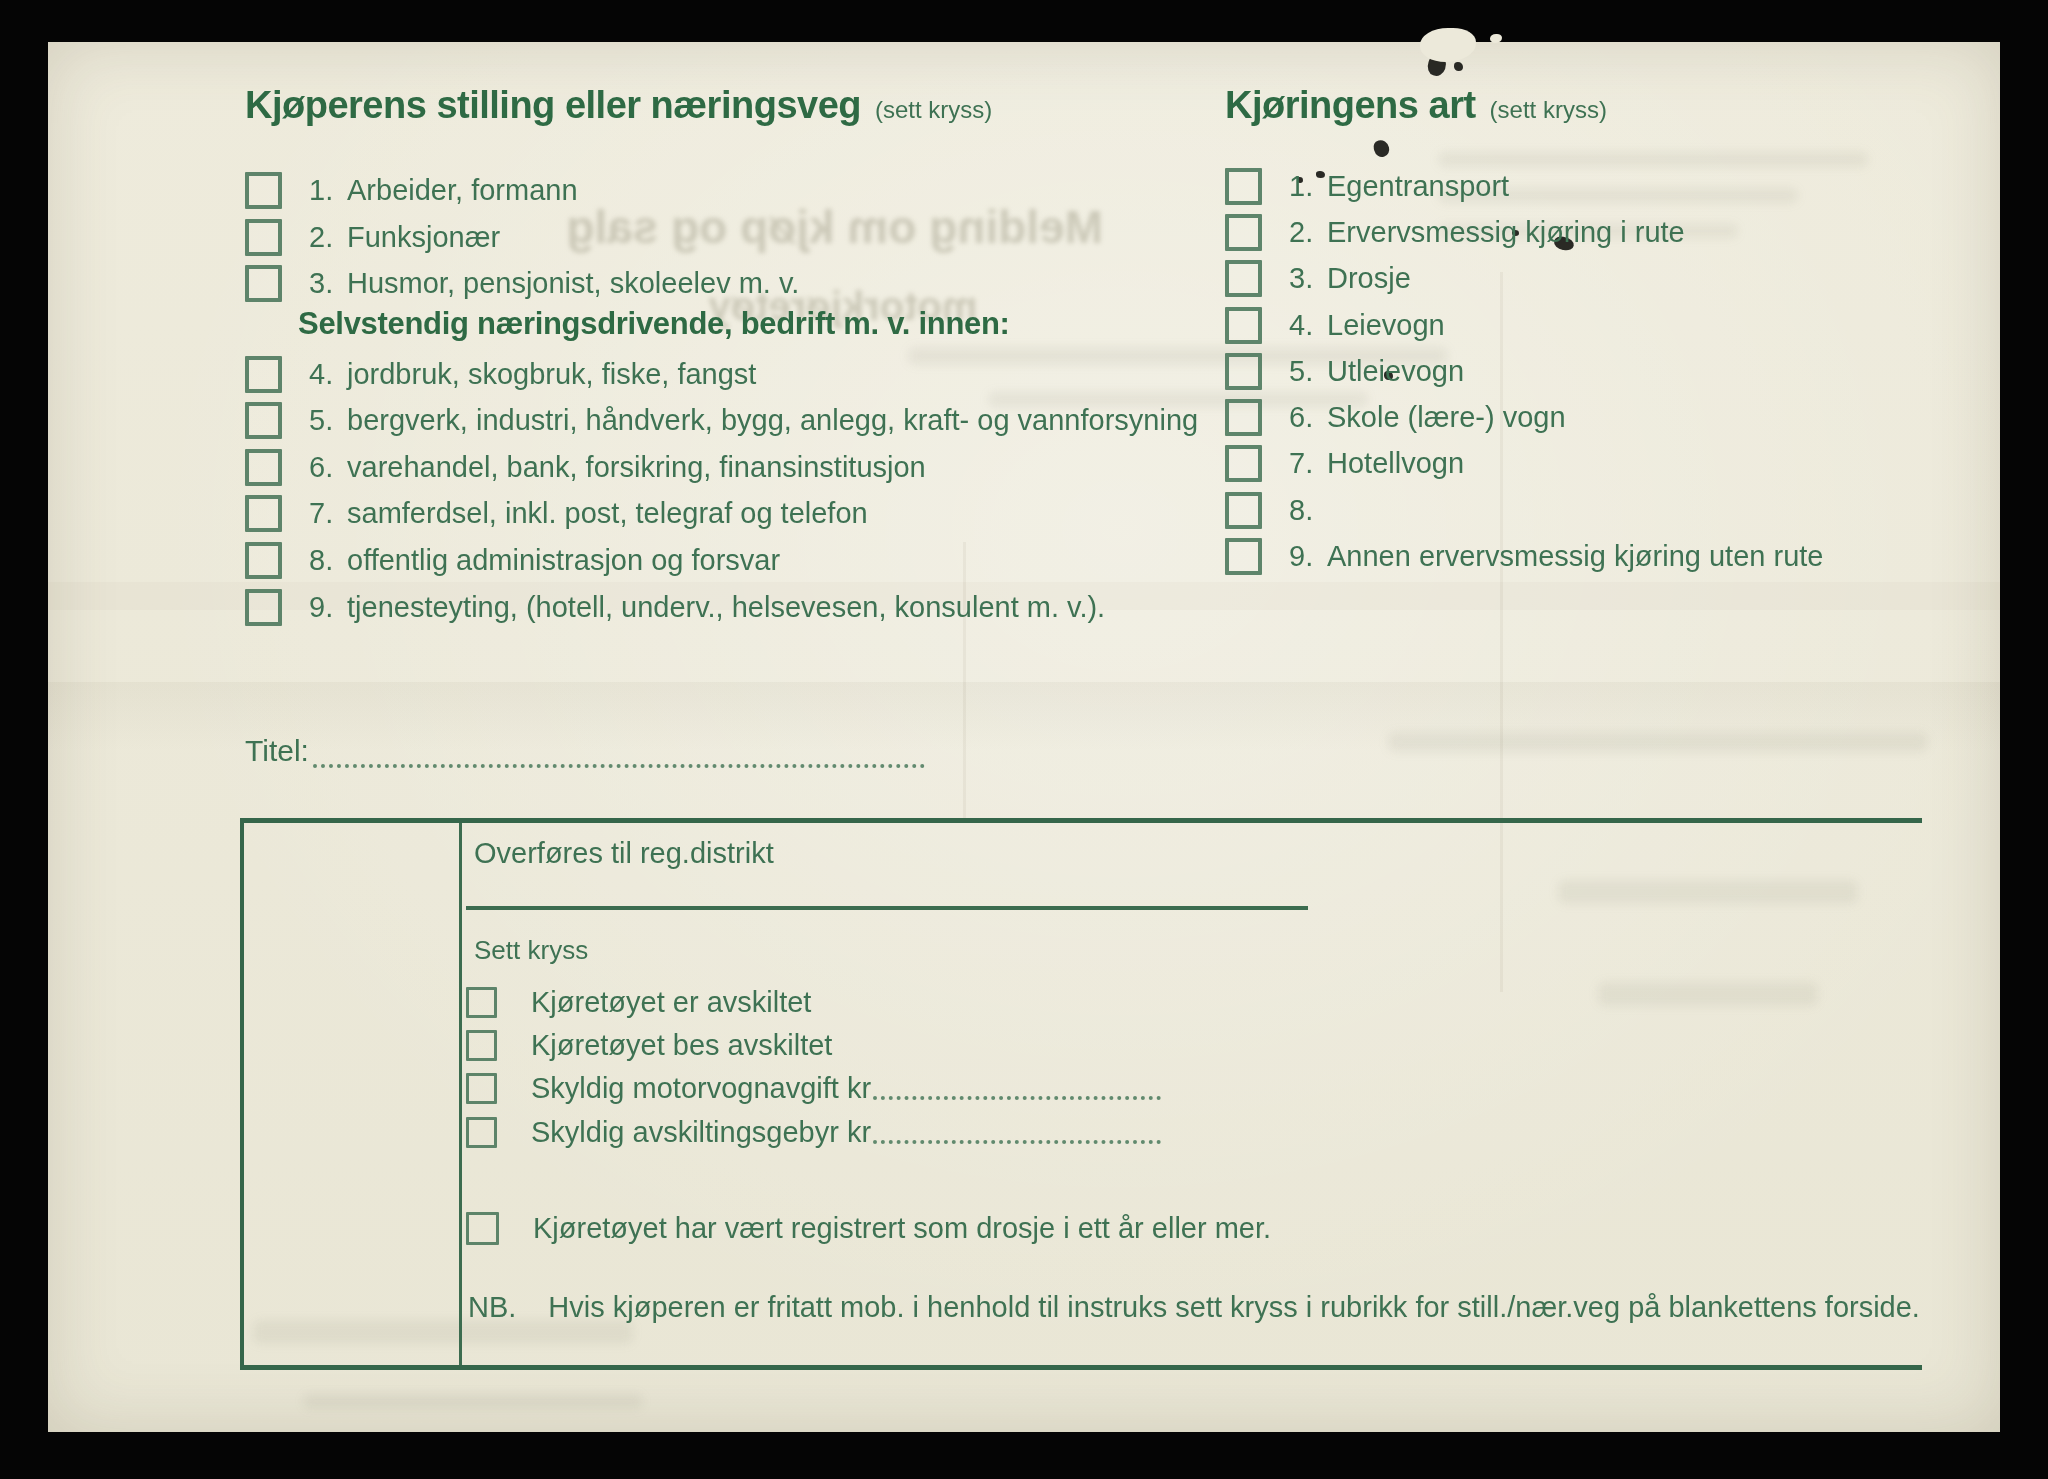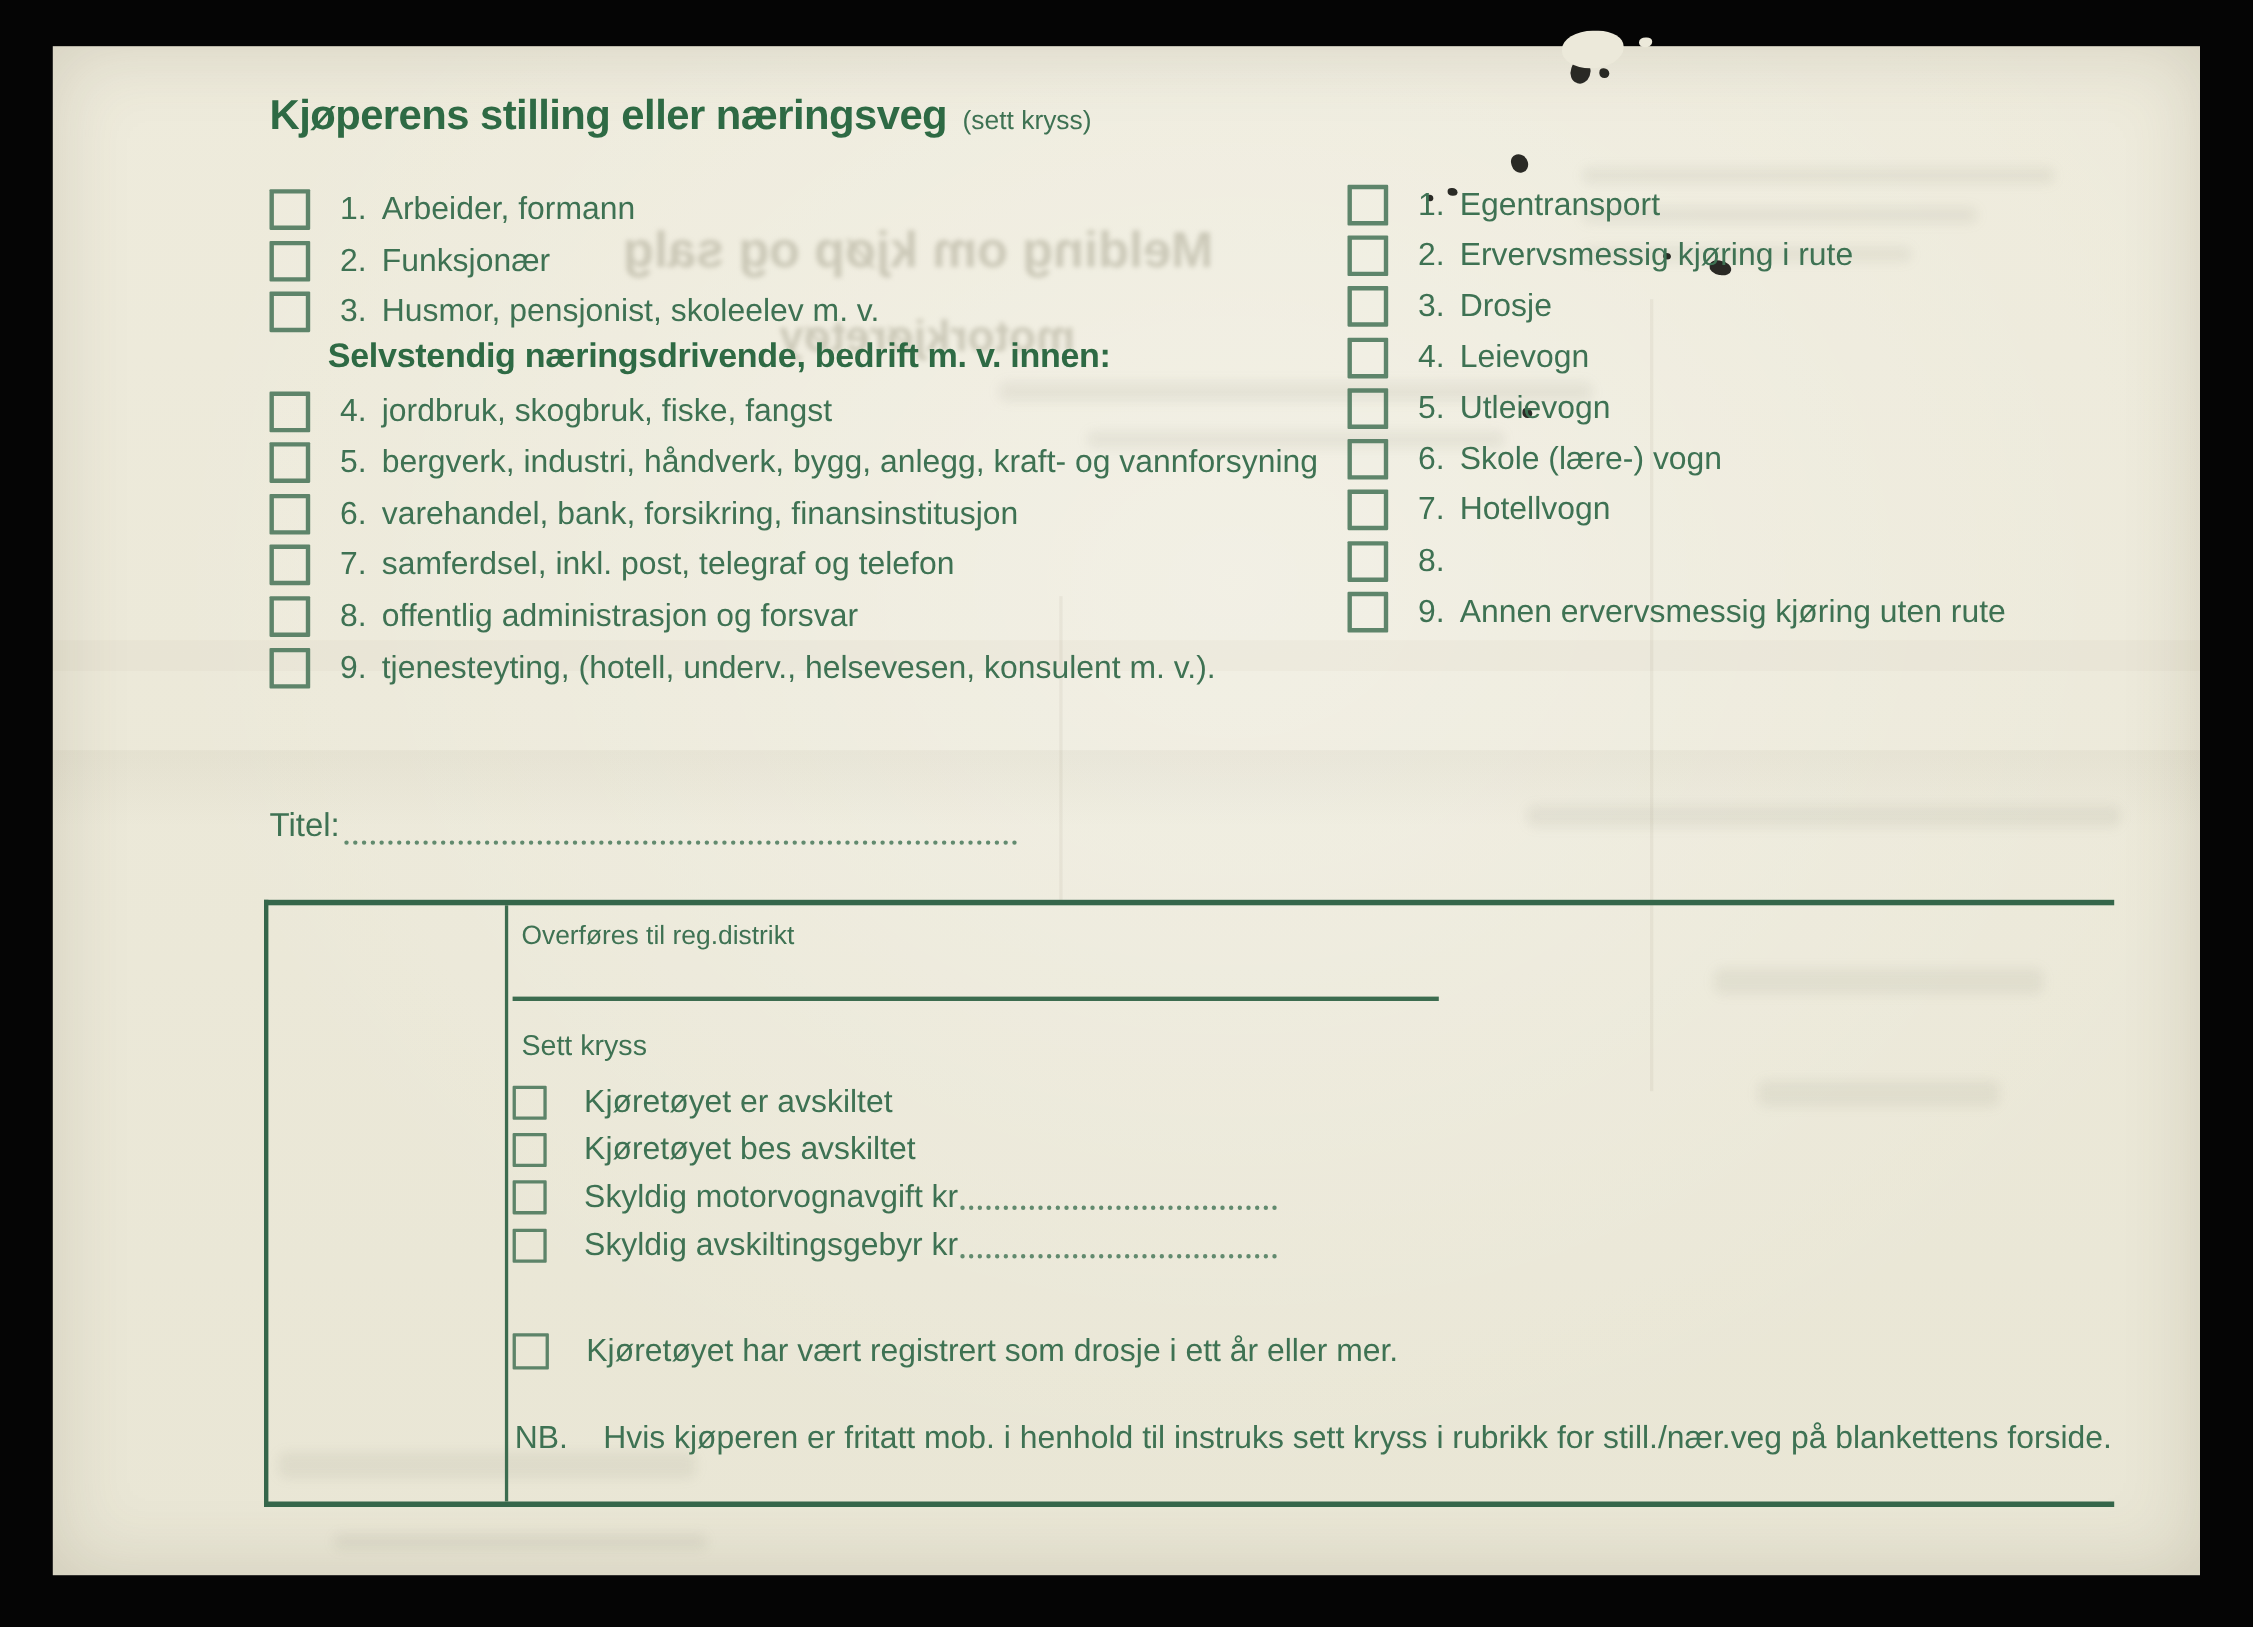--- a/index.html
+++ b/index.html
@@ -33,21 +33,21 @@
   .titelrow{position:absolute;display:flex;align-items:flex-end;}
   .titelrow .lbl{font-size:30px;}
   .fill-dots{border-bottom:4px dotted rgba(62,114,83,0.8);height:24px;margin-left:4px;}
   
   .abox{position:absolute;left:192px;top:776px;width:1682px;height:552px;
         border-left:4px solid #35664a;border-top:5px solid #35664a;border-bottom:5px solid #35664a;
         box-sizing:border-box;}
   .vdiv{position:absolute;left:215px;top:0;bottom:0;width:3px;background:#3c6c4f;}
   .sidelabel{position:absolute;left:0;top:158px;width:215px;text-align:center;
              color:#3e7253;font-size:29px;line-height:44px;}
-  .transfer{position:absolute;left:230px;top:14px;color:#3e7253;font-size:24px;white-space:nowrap;}
+  .transfer{position:absolute;left:230px;top:14px;color:#3e7253;font-size:29px;white-space:nowrap;}
   .hline{position:absolute;left:222px;top:83px;width:842px;height:4px;background:#3c6c4f;}
   .settkryss{position:absolute;left:230px;top:112px;color:#3e7253;font-size:26px;}
   .boxrow{position:absolute;display:flex;align-items:center;height:34px;white-space:nowrap;}
   .cb-s{width:31px;height:31px;border:3px solid rgba(68,114,86,0.85);box-sizing:border-box;
         border-radius:1px;flex:none;}
   .boxrow .lbl{margin-left:34px;}
   .boxrow .fill-dots{width:288px;height:20px;margin-left:2px;}
   .nbrow{position:absolute;display:flex;white-space:nowrap;color:#3e7253;font-size:29px;}
   .nbrow .nb{margin-right:20px;}
 </style>
@@ -130,20 +130,23 @@
       <span class="cb"></span>
       <span class="num">8.</span>
       <span class="lbl">offentlig administrasjon og forsvar</span>
     </div>
     <div class="row" style="left:197px;top:545px;">
       <span class="cb"></span>
       <span class="num">9.</span>
       <span class="lbl">tjenesteyting, (hotell, underv., helsevesen, konsulent m. v.).</span>
     </div>
 
+    <div class="hdr" style="left:1177px;top:42px;">
+      <span>Kjøringens art</span><span class="note">(sett kryss)</span>
+    </div>
 
     <div class="row" style="left:1177px;top:124px;">
       <span class="cb"></span>
       <span class="num">1.</span>
       <span class="lbl">Egentransport</span>
     </div>
     <div class="row" style="left:1177px;top:170px;">
       <span class="cb"></span>
       <span class="num">2.</span>
       <span class="lbl">Ervervsmessig kjøring i rute</span>

